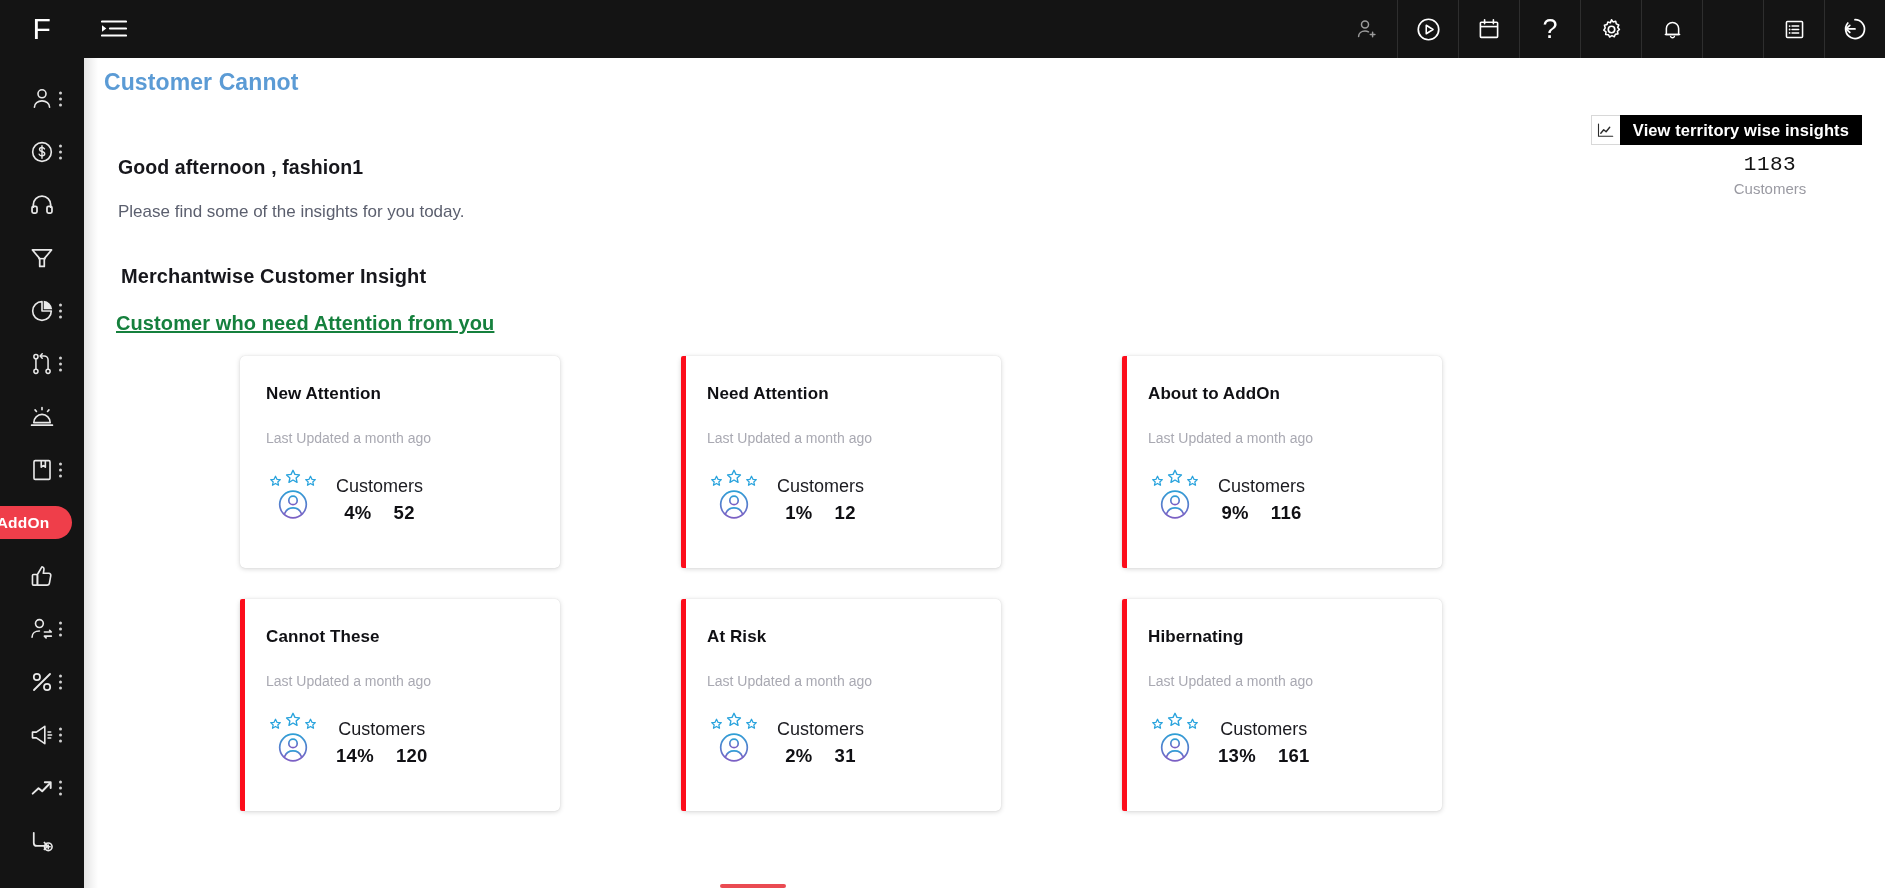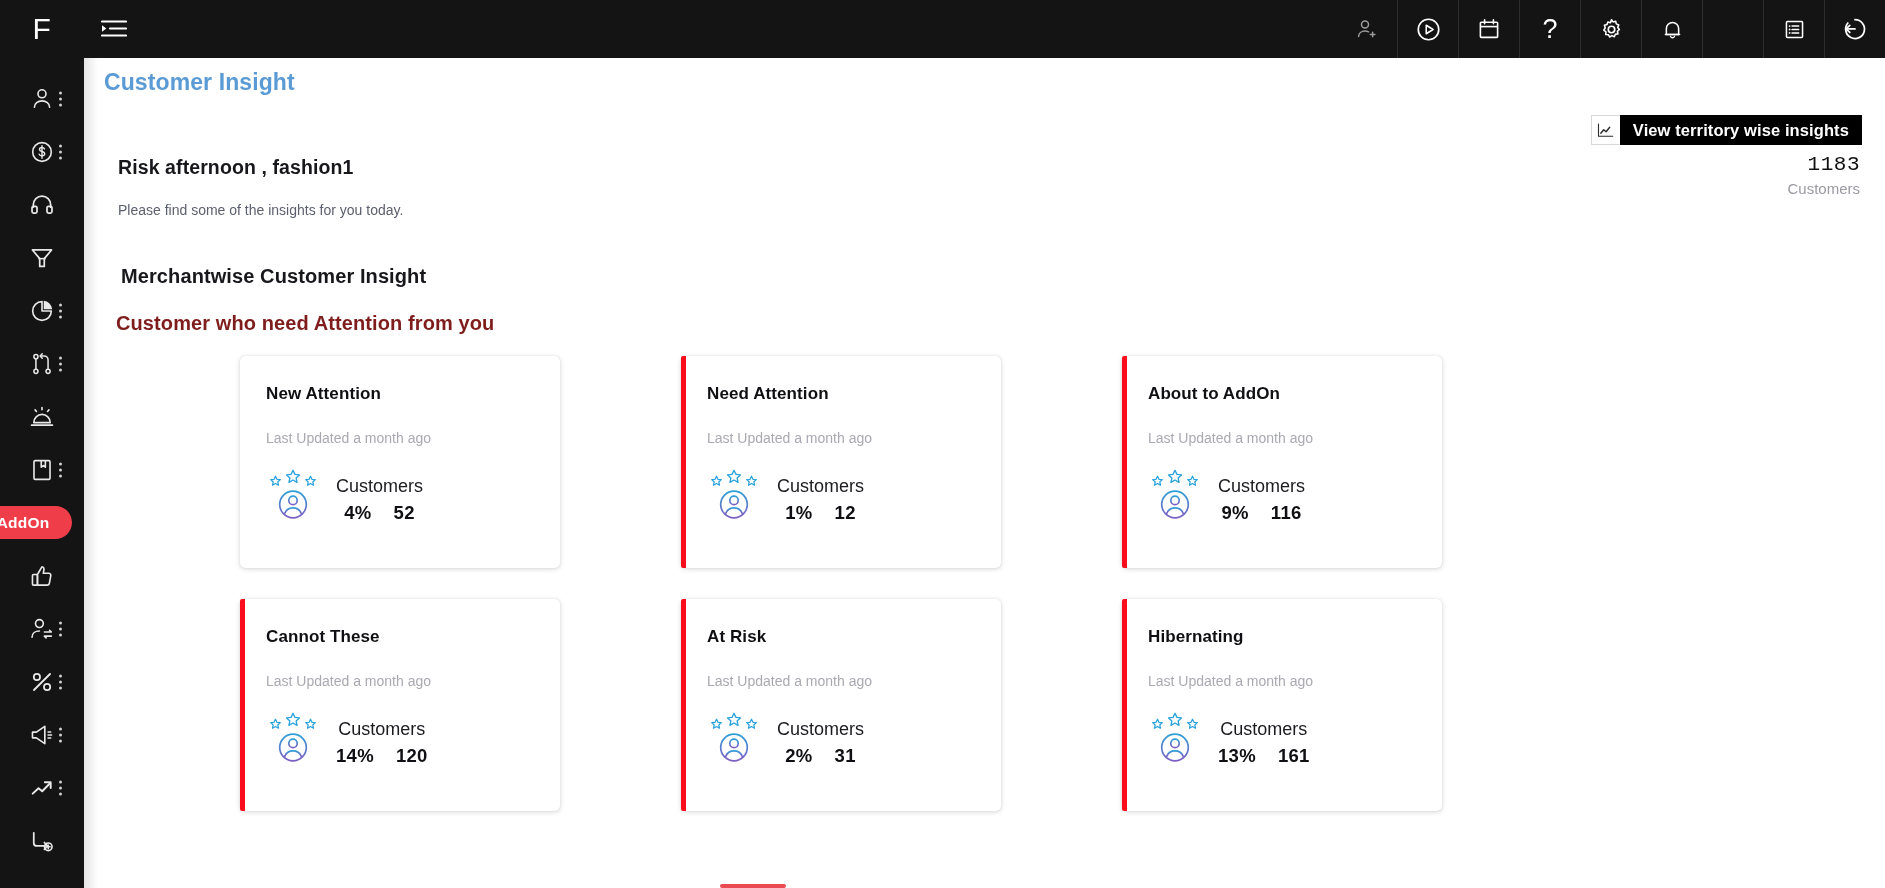--- a/index.html
+++ b/index.html
@@ -208,36 +208,36 @@
     top: 98px;
     font-size: 19.5px;
     font-weight: 700;
     color: #17171c;
     letter-spacing: 0.1px;
   }
   .sub1 {
     position: absolute;
     left: 34px;
     top: 144px;
-    font-size: 14px;
+    font-size: 17px;
     color: #5b5f6e;
   }
   .sub2 {
     position: absolute;
     left: 34px;
     top: 170px;
     font-size: 15.5px;
     color: #5b5f6e;
   }
 
   .cust-total {
     position: absolute;
     right: 25px;
     top: 94px;
-    text-align: right;
+    text-align: center;
     width: 180px;
   }
   .cust-total .num {
     font-size: 21px;
     color: #111111;
     font-family: "Liberation Mono", monospace;
     letter-spacing: 0.5px;
     line-height: 26px;
   }
   .cust-total .lbl {
@@ -254,22 +254,23 @@
     font-weight: 700;
     color: #17171c;
     letter-spacing: 0.1px;
   }
   .section-sub {
     position: absolute;
     left: 32px;
     top: 254px;
     font-size: 20px;
     font-weight: 600;
-    color: #7f1d1d;
+    color: #15803d;
     letter-spacing: 0.1px;
+    text-decoration: underline;
   }
 
   
   .grid {
     position: absolute;
     left: 156px;
     top: 298px;
     width: 1640px;
     display: flex;
     flex-wrap: wrap;
@@ -614,33 +615,33 @@
               <path d="M12 11.9H4.2" stroke="currentColor" stroke-width="1.6" stroke-linecap="round"></path>
               <path d="M7.2 8.6L3.6 11.9l3.6 3.3" stroke="currentColor" stroke-width="1.6" stroke-linecap="round" stroke-linejoin="round"></path>
             </svg>
           </span>
         </div>
       </div>
   </header>
 
   <main class="content">
 
-    <div class="page-title">Customer Insight</div>
+    <div class="page-title">Customer Cannot</div>
 
     <div class="terr-wrap">
       <div class="terr-icon-box">
         <svg width="17" height="15" viewBox="0 0 17 15" fill="none" aria-hidden="true">
           <path d="M1.5 1v12.2h14.2" stroke="currentColor" stroke-width="1.1" stroke-linecap="round"></path>
           <path d="M3.8 10.2l2.9-3.4 2.4 2 3.6-4.6" stroke="currentColor" stroke-width="1.4" stroke-linecap="round" stroke-linejoin="round"></path>
         </svg>
       </div>
       <button class="terr-btn">View territory wise insights</button>
     </div>
 
-    <div class="greeting">Risk afternoon , fashion1</div>
+    <div class="greeting">Good afternoon , fashion1</div>
     <div class="sub1">Please find some of the insights for you today.</div>
 
     <div class="cust-total">
       <div class="num">1183</div>
       <div class="lbl">Customers</div>
     </div>
 
     <div class="section-title">Merchantwise Customer Insight</div>
     <div class="section-sub">Customer who need Attention from you</div>
 

